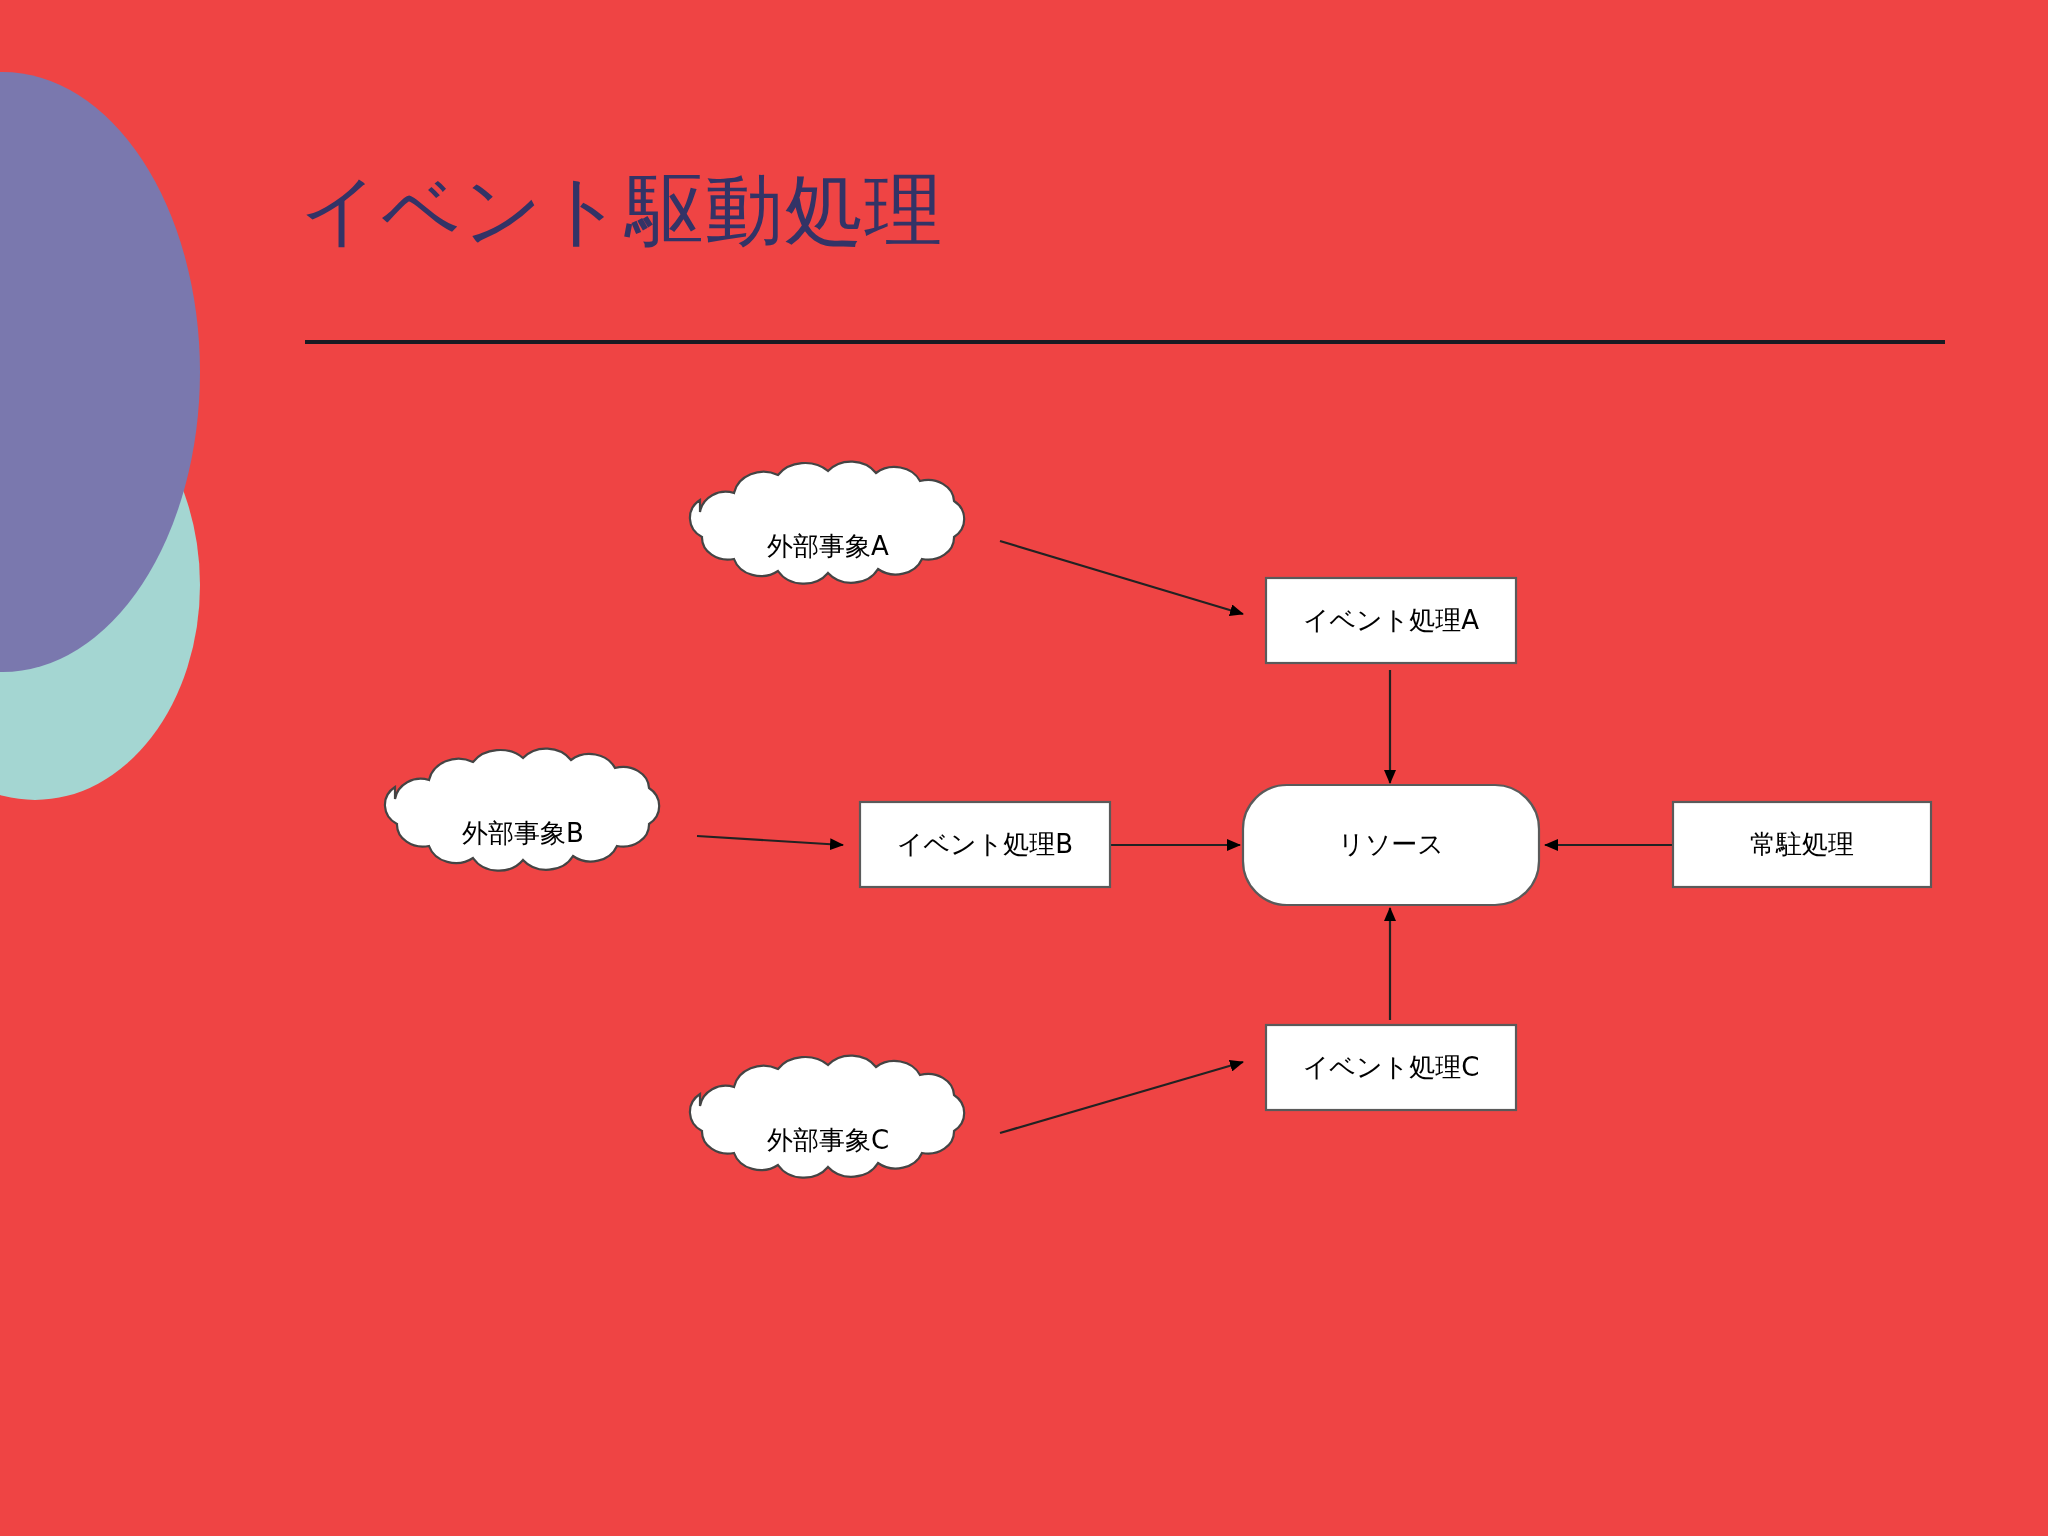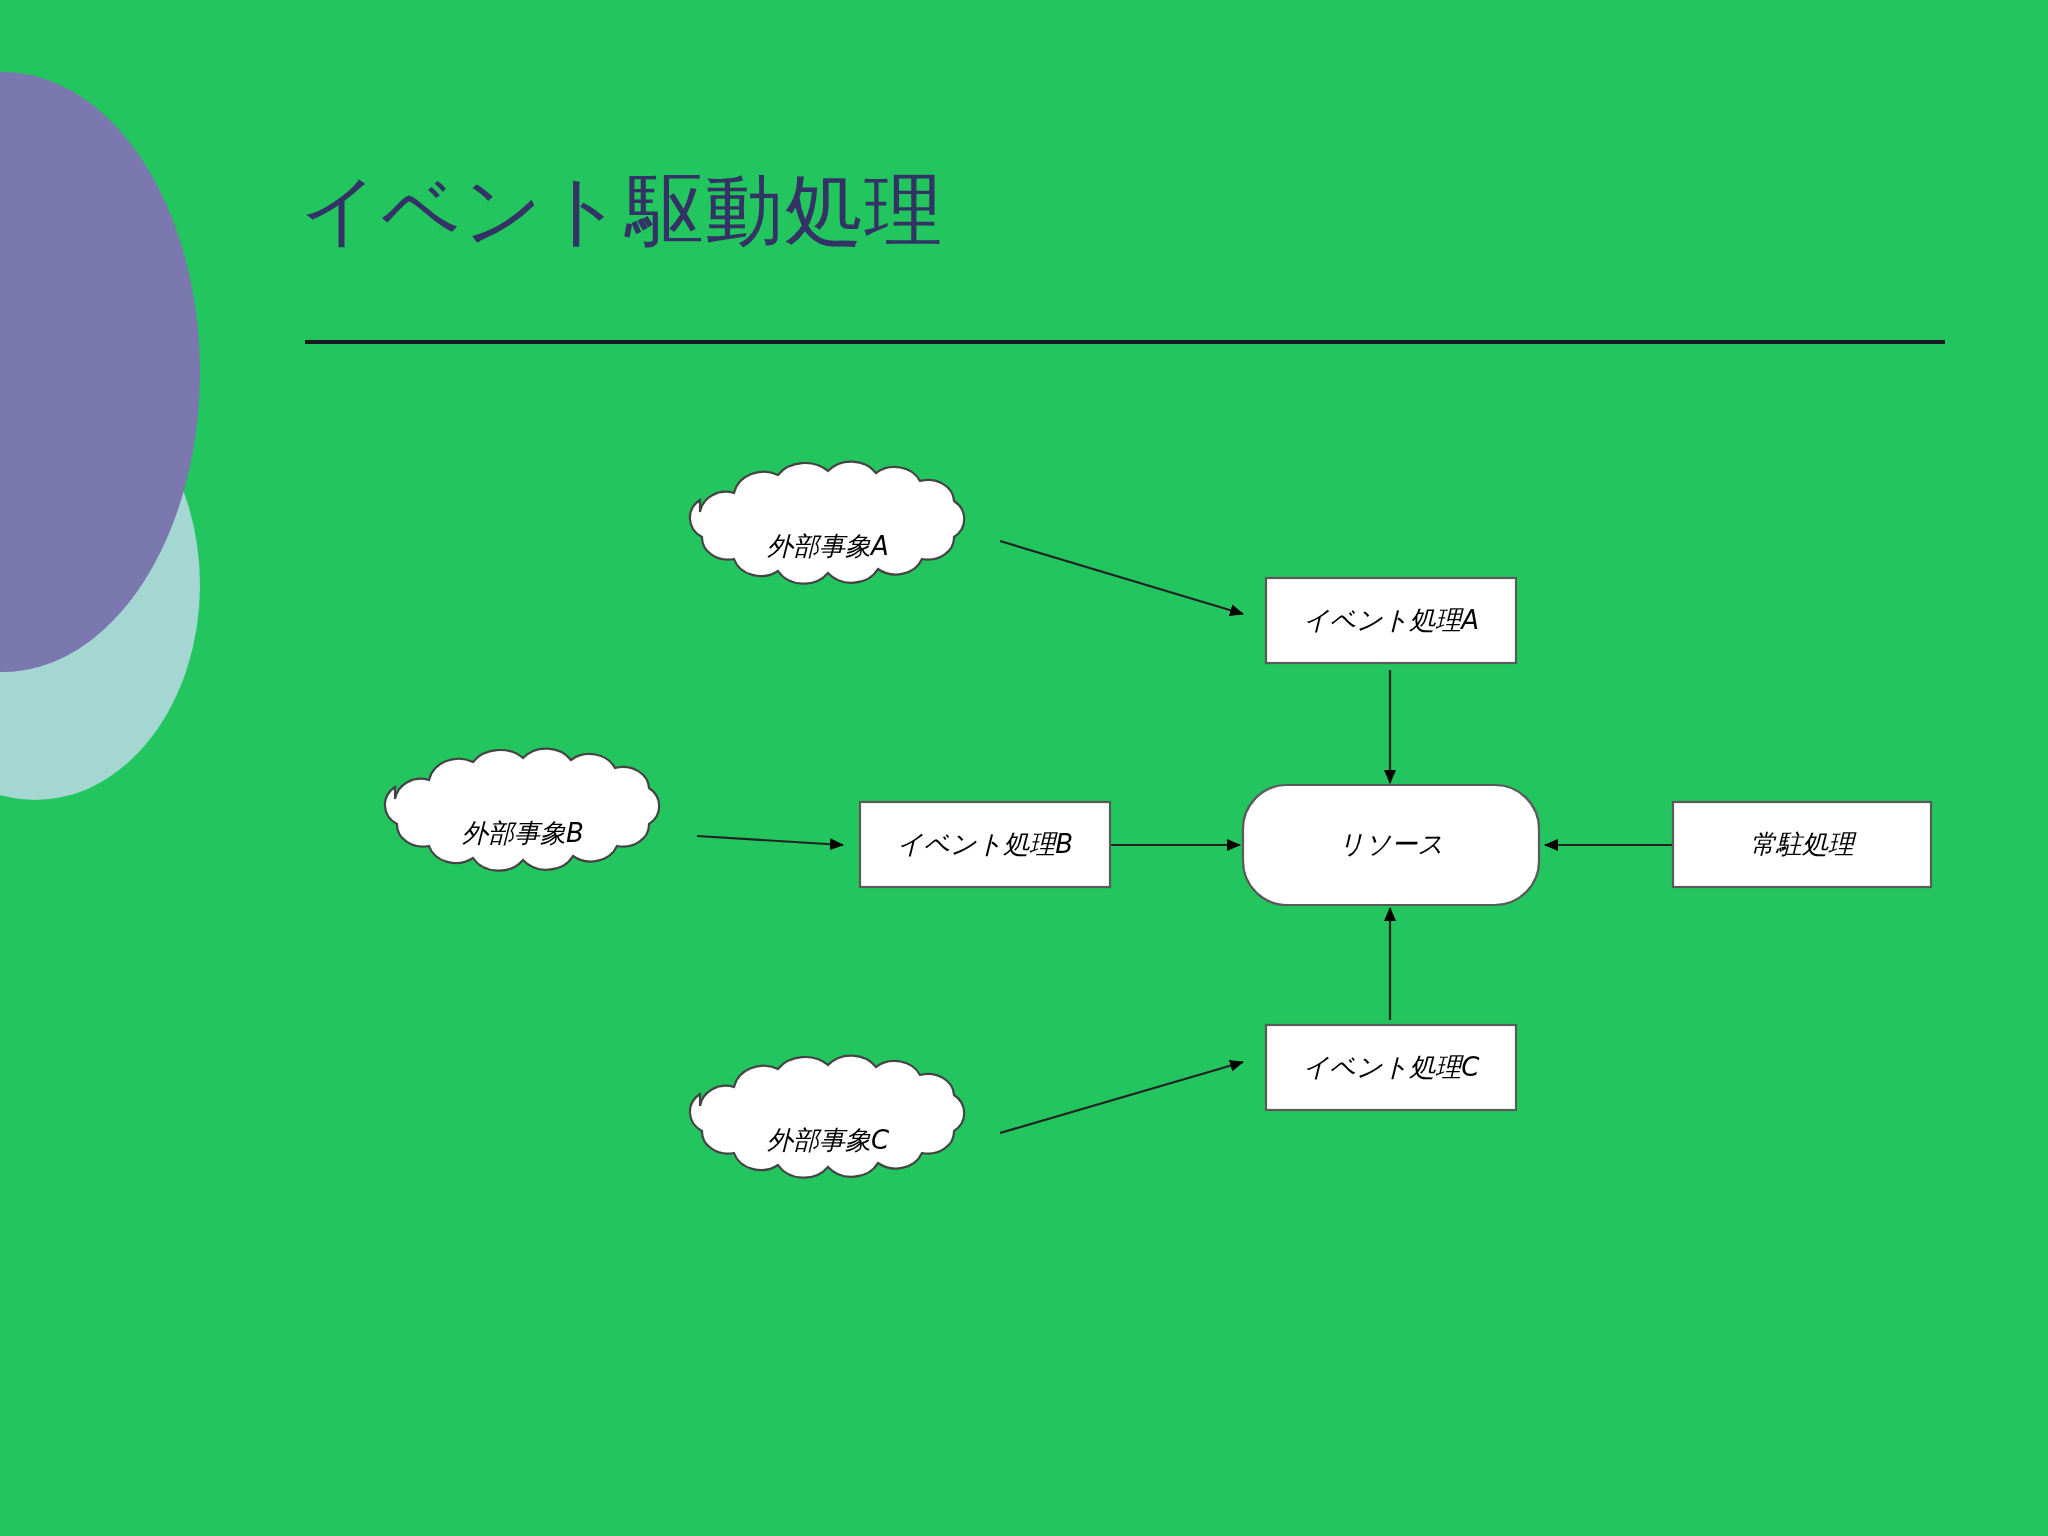--- a/index.html
+++ b/index.html
@@ -4,21 +4,21 @@
 <style>
   html, body {
     margin: 0;
     padding: 0;
     background: #ffffff;
   }
   #slide {
     position: relative;
     width: 2048px;
     height: 1536px;
-    background: #22c55e;
+    background: #ef4444;
     overflow: hidden;
     font-family: "Liberation Sans", "DejaVu Sans", sans-serif;
   }
   
   .deco-circle {
     position: absolute;
     border-radius: 50%;
   }
   #circle-teal {
     left: -130px;
@@ -59,21 +59,20 @@
     height: 4px;
     background: #1a1a22;
   }
   
   #diagram {
     position: absolute;
     left: 0;
     top: 0;
     width: 2048px;
     height: 1460px;
-    font-style: italic;
   }
   #diagram svg { display: block; }
   .node-label {
     font-family: "DejaVu Sans", "Liberation Sans", sans-serif;
     font-size: 26px;
     fill: #000000;
     text-anchor: middle;
     dominant-baseline: middle;
   }
   .shape-line {

